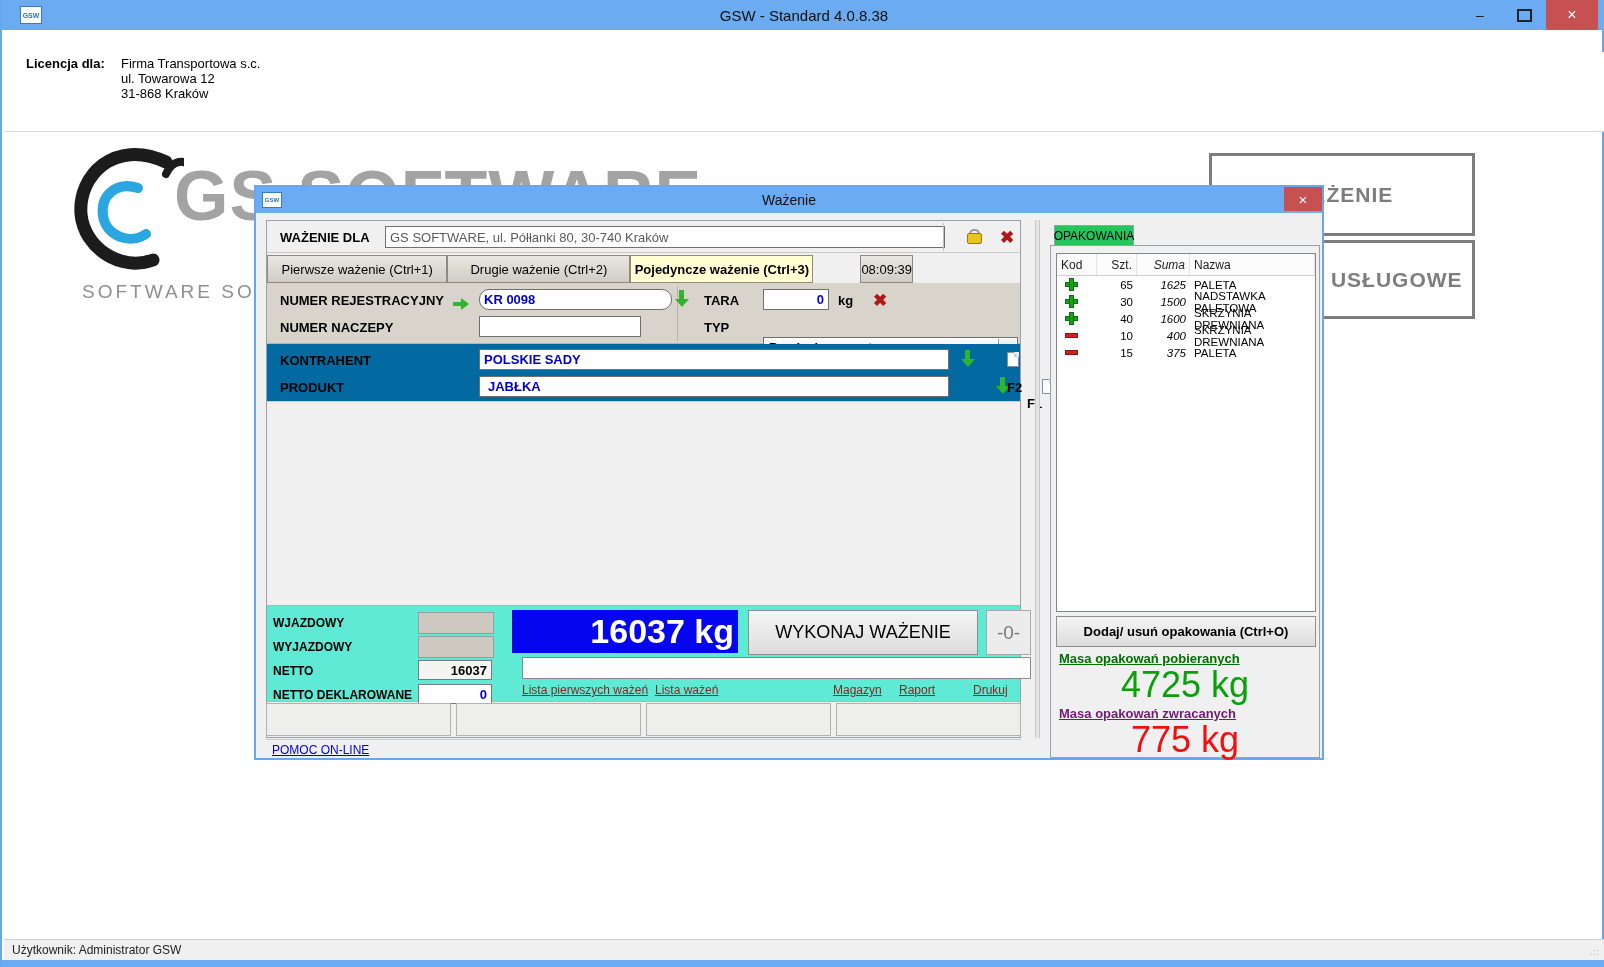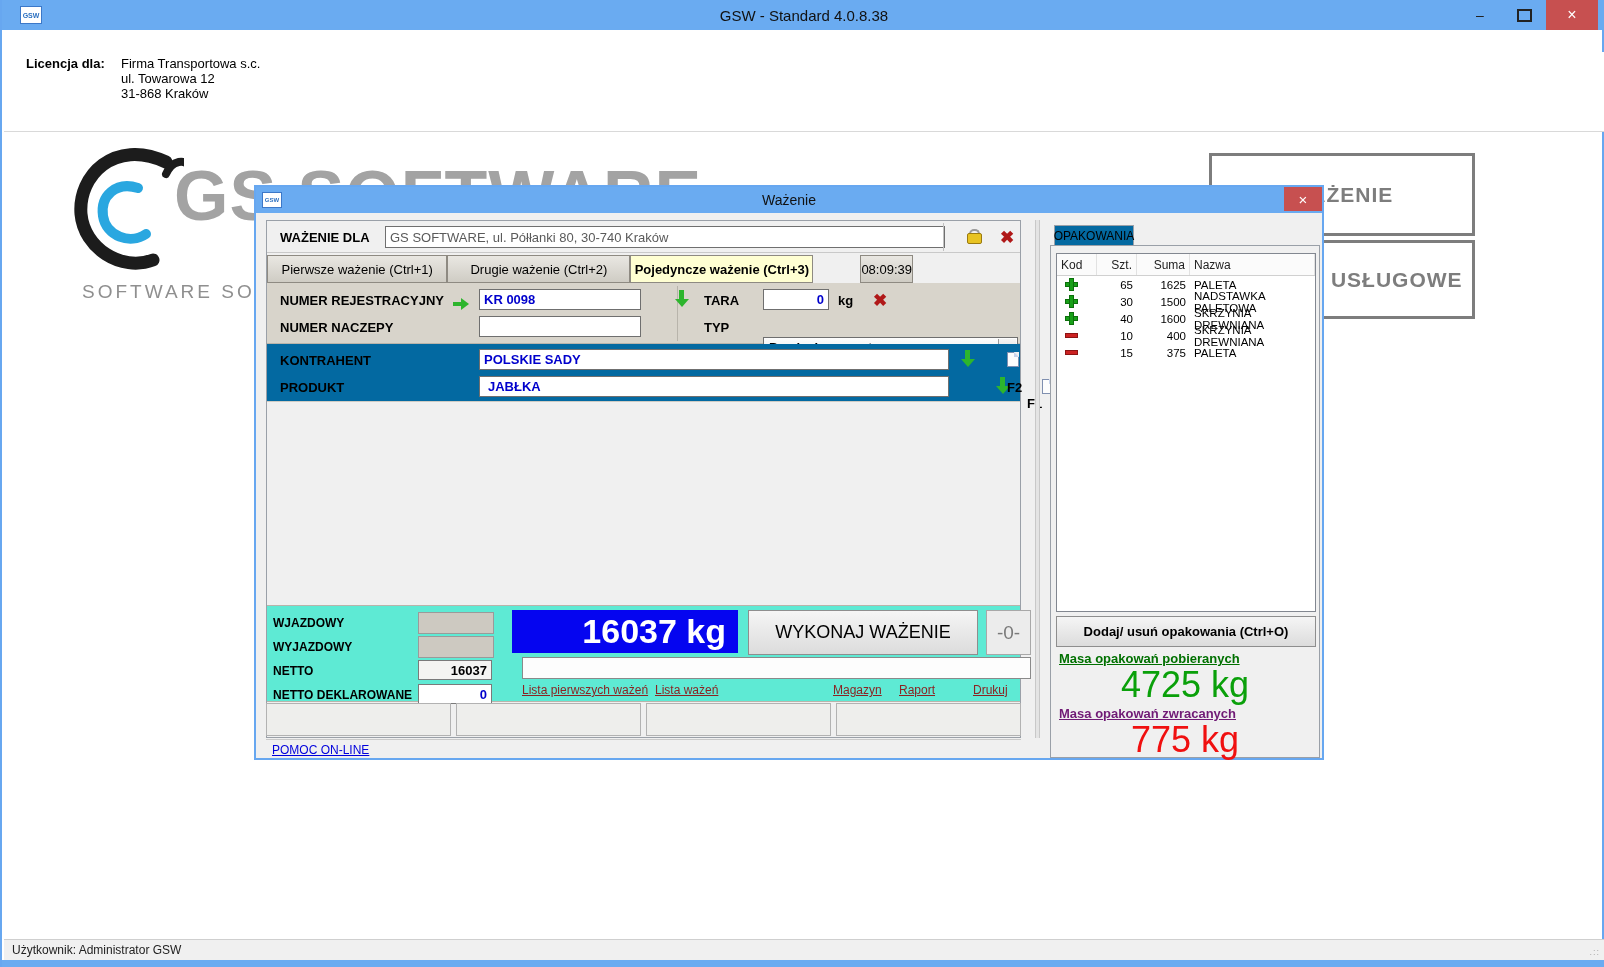--- a/index.html
+++ b/index.html
@@ -68,41 +68,41 @@
   .doc{display:inline-block;width:12px;height:15px;background:#fdfdfd;border:1px solid #8090b0;position:relative;}
   .doc:after{content:"";position:absolute;right:-1px;top:-1px;width:0;height:0;border-left:5px solid #c8d4ec;border-top:5px solid #f0f0f0;}
   .fkey{font-weight:bold;font-size:13px;}
   .dd{border:1px solid #6f6f6f;background:linear-gradient(#fdfdfd,#e8e8e8);font-size:13px;font-weight:bold;display:flex;align-items:center;padding-left:5px;position:relative;}
   .dd .dda{position:absolute;right:1px;top:1px;bottom:1px;width:17px;background:linear-gradient(#f4f4f4,#d8d8d8);border-left:1px solid #9a9a9a;display:flex;align-items:center;justify-content:center;font-size:8px;color:#333;}
   
   .secF{left:10px;top:417px;width:755px;height:97px;background:#5eead4;border-top:1px solid #b8b4ab;border-bottom:1px solid #b8b4ab;}
   .secF .lbl2{position:absolute;font-weight:bold;font-size:12px;}
   .gfield{position:absolute;left:151px;width:74px;height:20px;border:1px solid #9a9a9a;background:#cdc9c1;}
   .wfield{position:absolute;left:151px;width:74px;height:20px;border:1px solid #7a7a7a;background:#f4f4f2;font-size:13px;font-weight:bold;text-align:right;padding:2px 4px 0 0;box-sizing:border-box;}
-  .display{position:absolute;left:245px;top:4px;width:226px;height:43px;background:#0505f0;color:#fff;font-size:34px;font-weight:bold;text-align:right;line-height:43px;padding-right:12px;box-sizing:border-box;}
+  .display{position:absolute;left:245px;top:4px;width:226px;height:43px;background:#0505f0;color:#fff;font-size:34px;font-weight:bold;text-align:right;line-height:43px;padding-right:4px;box-sizing:border-box;}
   .exec-btn{position:absolute;left:481px;top:4px;width:228px;height:43px;border:1px solid #8e8e8e;background:linear-gradient(#f5f5f5,#dcdcdc);font-size:18px;display:flex;align-items:center;justify-content:center;cursor:pointer;font-family:"Liberation Sans",sans-serif;}
   .zero-btn{position:absolute;left:719px;top:4px;width:43px;height:43px;border:1px solid #a8a8a8;background:#ececec;color:#7a7a7a;font-size:19px;display:flex;align-items:center;justify-content:center;cursor:pointer;}
   .longfield{position:absolute;left:255px;top:51px;width:507px;height:20px;border:1px solid #8a8a8a;background:#fdfdfd;}
   .links{position:absolute;top:77px;left:255px;width:507px;font-size:12px;}
   .mlink{color:#8b2323;text-decoration:underline;cursor:pointer;position:absolute;white-space:nowrap;}
   .boxesrow{left:10px;top:516px;width:755px;height:33px;display:flex;gap:5px;}
   .ebox{flex:1;border:1px solid #b2b2b2;background:#eeeeec;}
   .lp-sep{left:10px;top:552px;width:755px;height:0;border-top:1px solid #c9c9c9;}
   .help-link{left:16px;top:556px;font-size:12px;color:#0000dd;text-decoration:underline;cursor:pointer;}
   
   .splitter{left:779px;top:33px;width:5px;height:518px;border-left:1px solid #c8c8c8;border-right:1px solid #c8c8c8;background:#e4e4e4;}
   
   .rpanel{left:794px;top:58px;width:270px;height:513px;border:1px solid #9aa0a8;background:#f0f0f0;}
-  .rtab{left:798px;top:38px;width:80px;height:21px;background:#0369a1;border:1px solid #9aa0a8;border-bottom:none;font-size:12px;display:flex;align-items:center;justify-content:center;}
+  .rtab{left:798px;top:38px;width:80px;height:21px;background:#22c55e;border:1px solid #9aa0a8;border-bottom:none;font-size:12px;display:flex;align-items:center;justify-content:center;}
   .pklist{position:absolute;left:5px;top:7px;width:258px;height:357px;border:1px solid #828790;background:#fff;overflow:hidden;}
   .pkhead{display:flex;height:21px;border-bottom:1px solid #d0d0d0;background:#fbfbfb;font-size:12px;color:#222;align-items:center;}
   .pkhead span{border-right:1px solid #e2e2e2;height:100%;display:flex;align-items:center;padding:0 4px;box-sizing:border-box;}
   .c-kod{width:40px;}
   .c-szt{width:40px;justify-content:flex-end;}
-  .c-suma{width:53px;justify-content:flex-end;}
+  .c-suma{width:53px;justify-content:flex-end;font-style:italic;}
   .c-nazwa{flex:1;}
   .pkrow{display:flex;height:17px;font-size:11.5px;align-items:center;}
   .pkrow span{padding:0 4px;box-sizing:border-box;display:flex;align-items:center;height:100%;}
   .pkrow .c-szt,.pkrow .c-suma{justify-content:flex-end;}
   .icon-plus{display:inline-block;width:13px;height:13px;position:relative;margin-left:4px;}
   .icon-plus:before{content:"";position:absolute;left:0;top:4px;width:13px;height:5px;background:#18a018;border:1px solid #0c700c;box-sizing:border-box;}
   .icon-plus:after{content:"";position:absolute;left:4px;top:0;width:5px;height:13px;background:#18a018;border:1px solid #0c700c;box-sizing:border-box;}
   .icon-minus{display:inline-block;width:13px;height:5px;background:#cc2222;border:1px solid #8c1414;box-sizing:border-box;margin-left:4px;}
   .addpk-btn{position:absolute;left:5px;top:370px;width:258px;height:29px;border:1px solid #8e8e8e;background:linear-gradient(#f5f5f5,#dcdcdc);font-size:13px;font-weight:bold;display:flex;align-items:center;justify-content:center;cursor:pointer;}
   .masa-lbl-g{position:absolute;left:8px;top:405px;font-size:13px;font-weight:bold;color:#007000;text-decoration:underline;}
@@ -172,21 +172,21 @@
         <div class="tab" style="width:213px;">Pierwsze ważenie (Ctrl+1)</div>
         <div class="tab" style="width:216px;">Drugie ważenie (Ctrl+2)</div>
         <div class="tab active" style="width:216px;">Pojedyncze ważenie (Ctrl+3)</div>
         <div class="clockcell" style="flex:1;">08:09:39</div>
       </div>
 
       <div class="abs secC" style="left:0;top:62px;width:753px;">
         <span class="vdiv"></span>
         <span class="abs lbl" style="left:13px;top:10px;">NUMER REJESTRACYJNY</span>
         <span class="abs arr-right" style="left:186px;top:10px;"><i></i><b></b></span>
-        <input class="inp val-blue abs" style="left: 212px; top: 6px; width: 162px; height: 21px;" value="KR 0098">
+        <input class="inp val-blue abs" style="left: 212px; top: 6px; width: 193px; height: 21px; border-radius: 10px;" value="KR 0098">
         <span class="abs arr-down" style="left:388px;top:7px;"><i></i><b></b></span>
         <span class="abs lbl" style="left:437px;top:10px;">TARA</span>
         <input class="inp val-blue abs" style="left: 496px; top: 6px; width: 66px; height: 21px; text-align: right;" value="0">
         <span class="abs lbl" style="left:571px;top:10px;">kg</span>
         <span class="abs redx" style="left:606px;top:9px;">✖</span>
 
         <span class="abs lbl" style="left:13px;top:37px;">NUMER NACZEPY</span>
         <input class="inp abs" style="left: 212px; top: 33px; width: 162px; height: 21px;" value="">
         <span class="abs lbl" style="left:437px;top:37px;">TYP</span>
         <div class="abs dd" style="left:496px;top:33px;width:255px;height:21px;">

